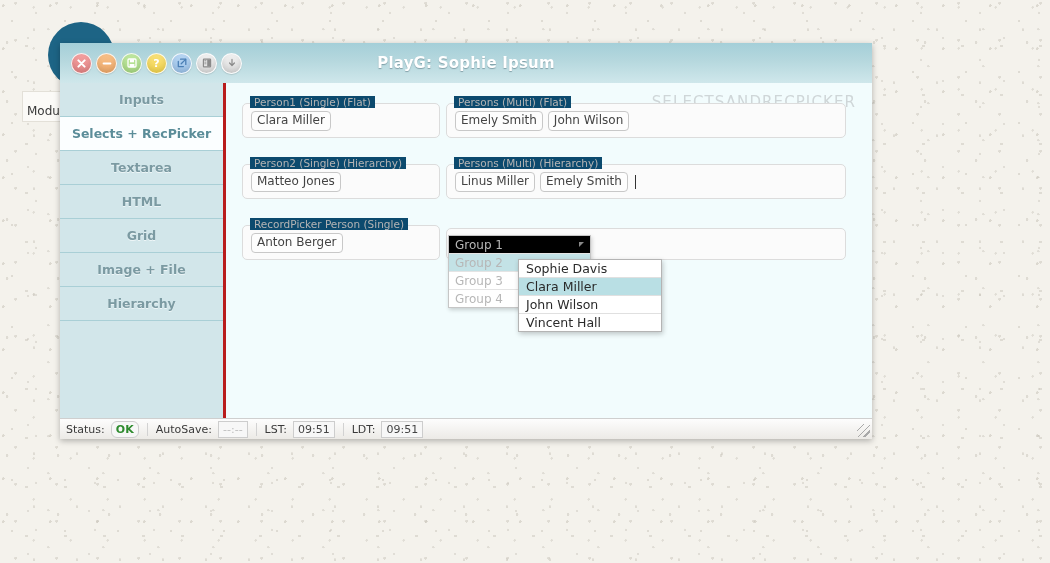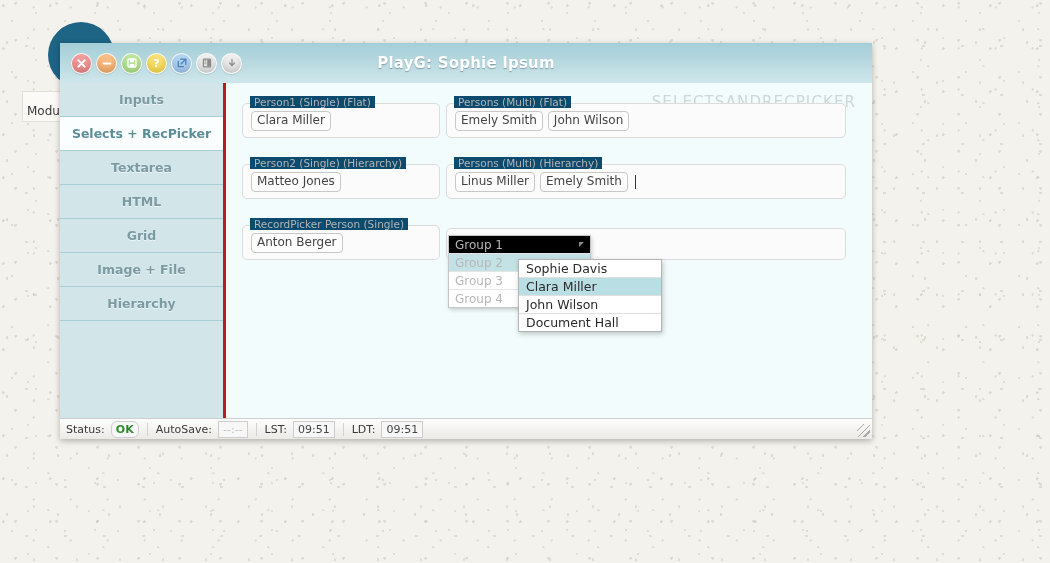--- a/index.html
+++ b/index.html
@@ -481,21 +481,21 @@
         <div class="person-item">
           <span>Sophie Davis</span>
         </div>
         <div class="person-item sel">
           <span>Clara Miller</span>
         </div>
         <div class="person-item">
           <span>John Wilson</span>
         </div>
         <div class="person-item">
-          <span>Document Hall</span>
+          <span>Vincent Hall</span>
         </div>
       </div>
 
     </div>
   </div>
 
   <div class="statusbar">
     <span class="st-label">Status:</span>
     <span class="st-box st-ok">OK</span>
     <span class="st-sep"></span>

